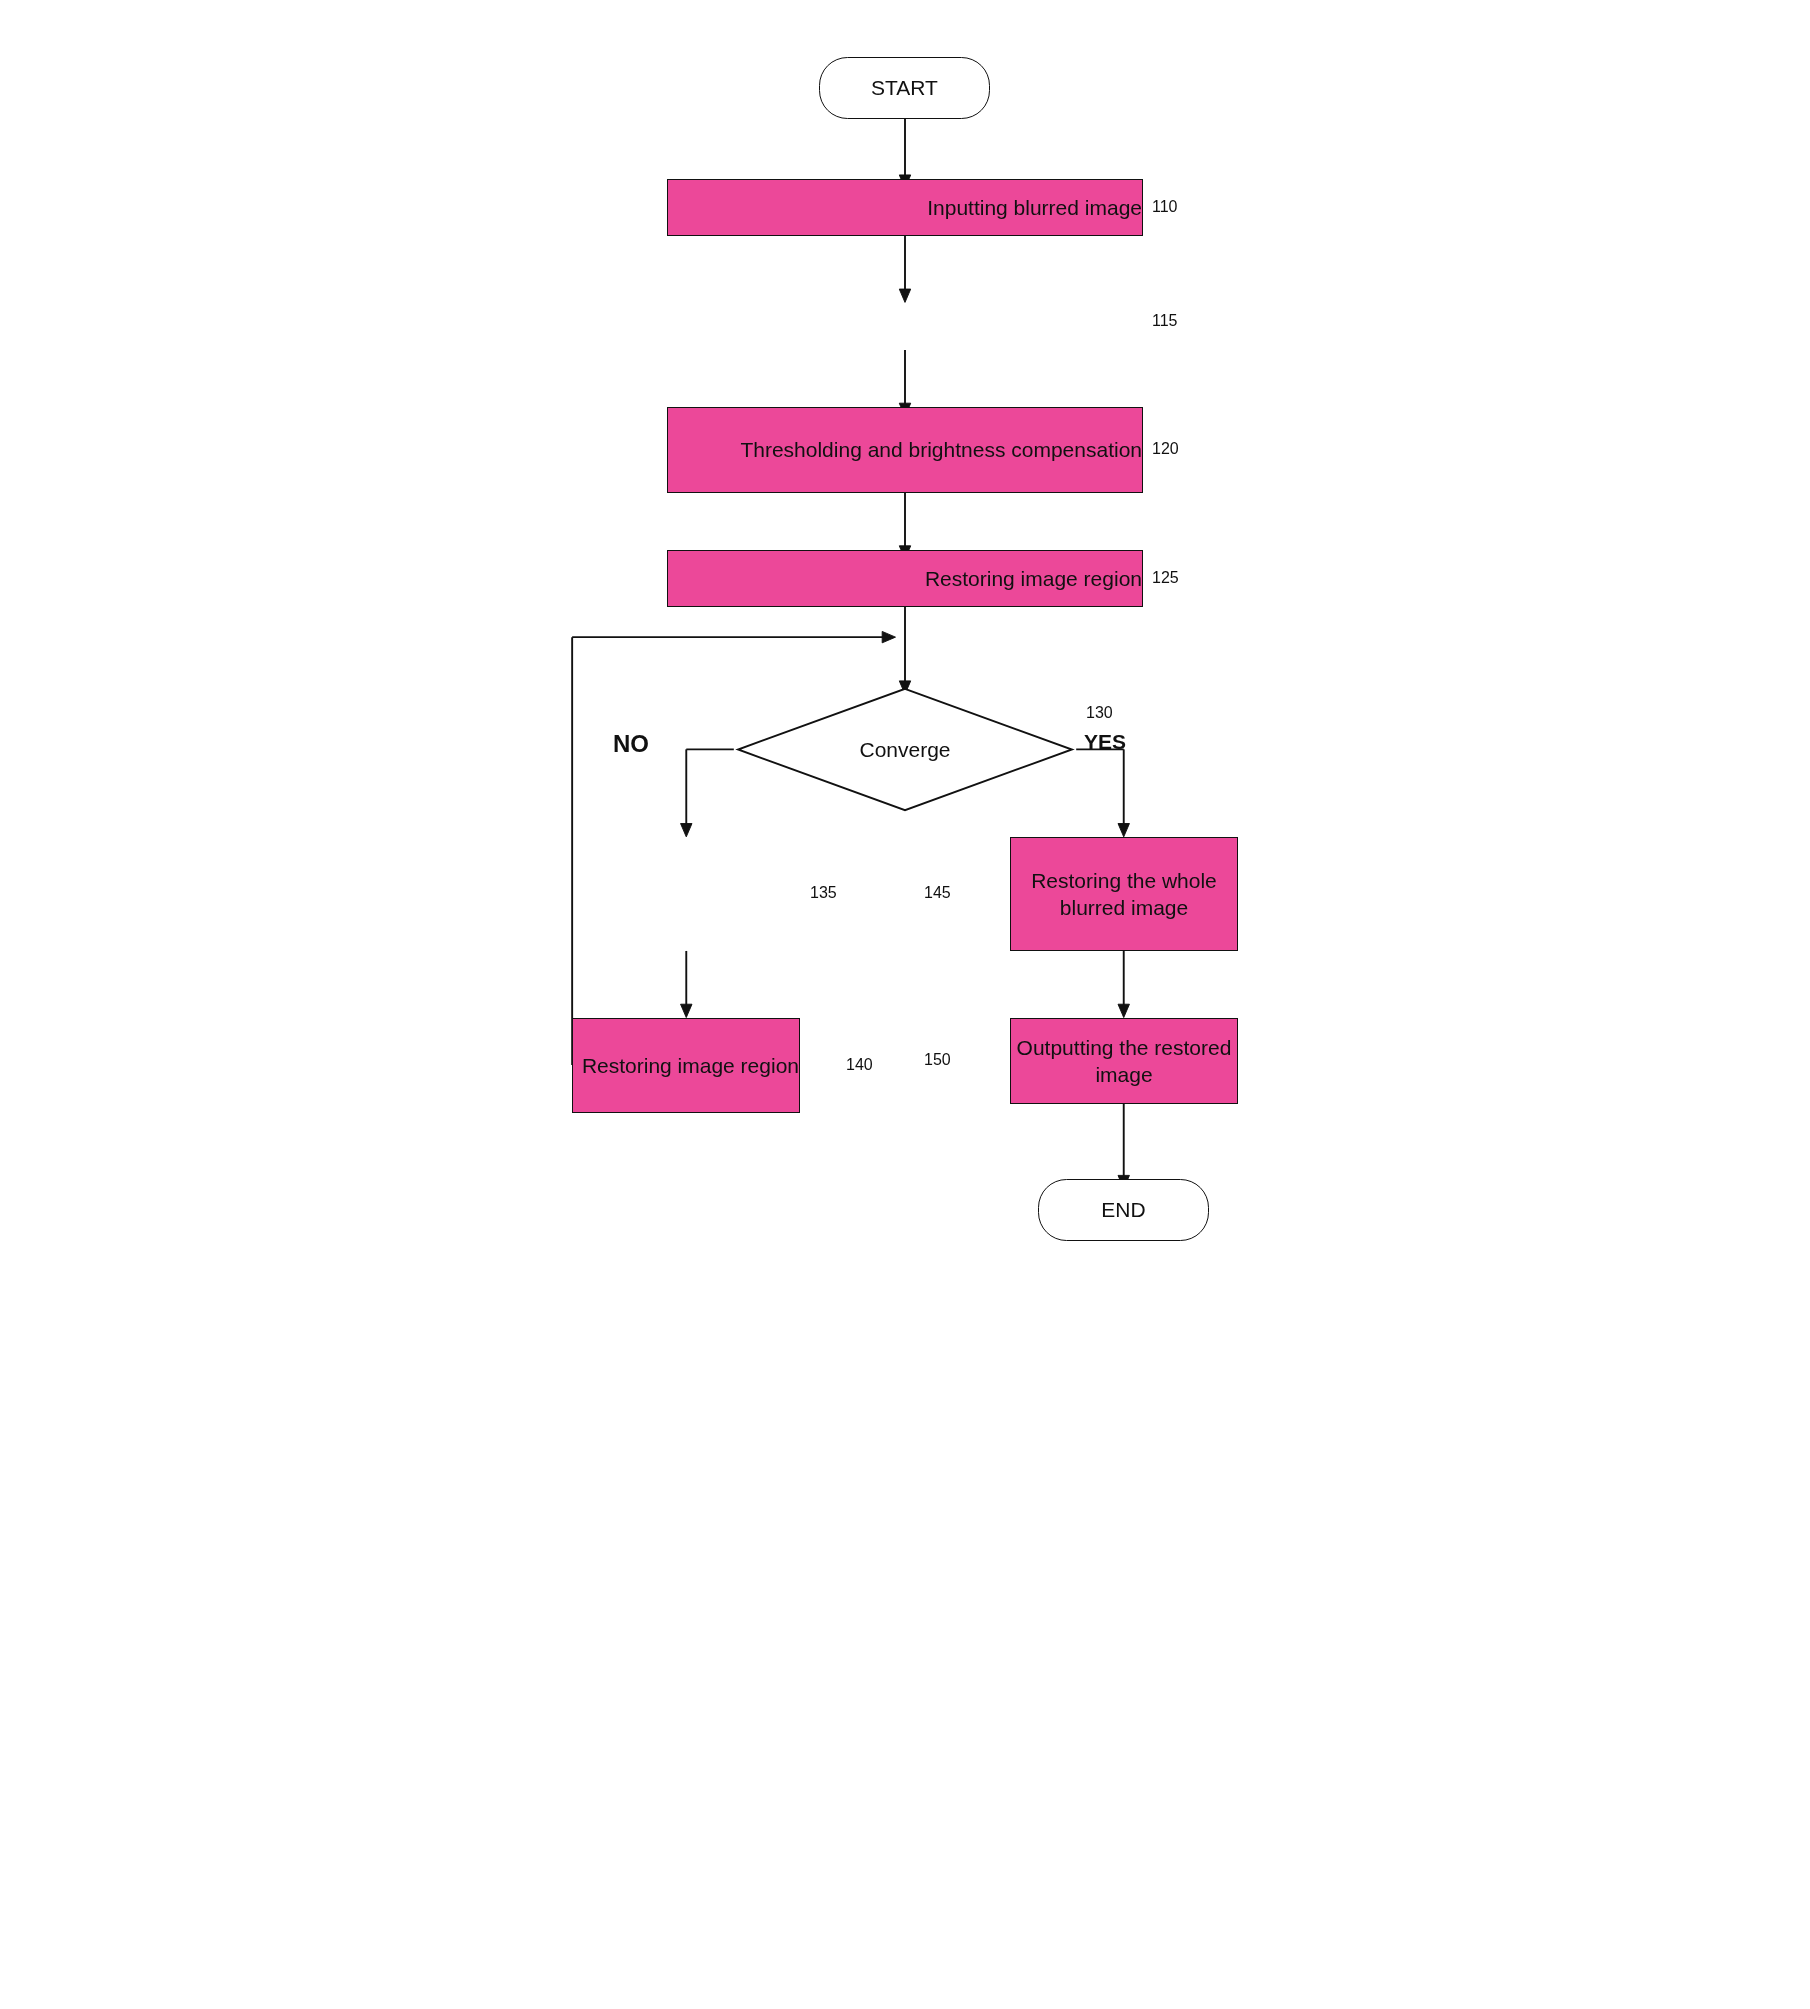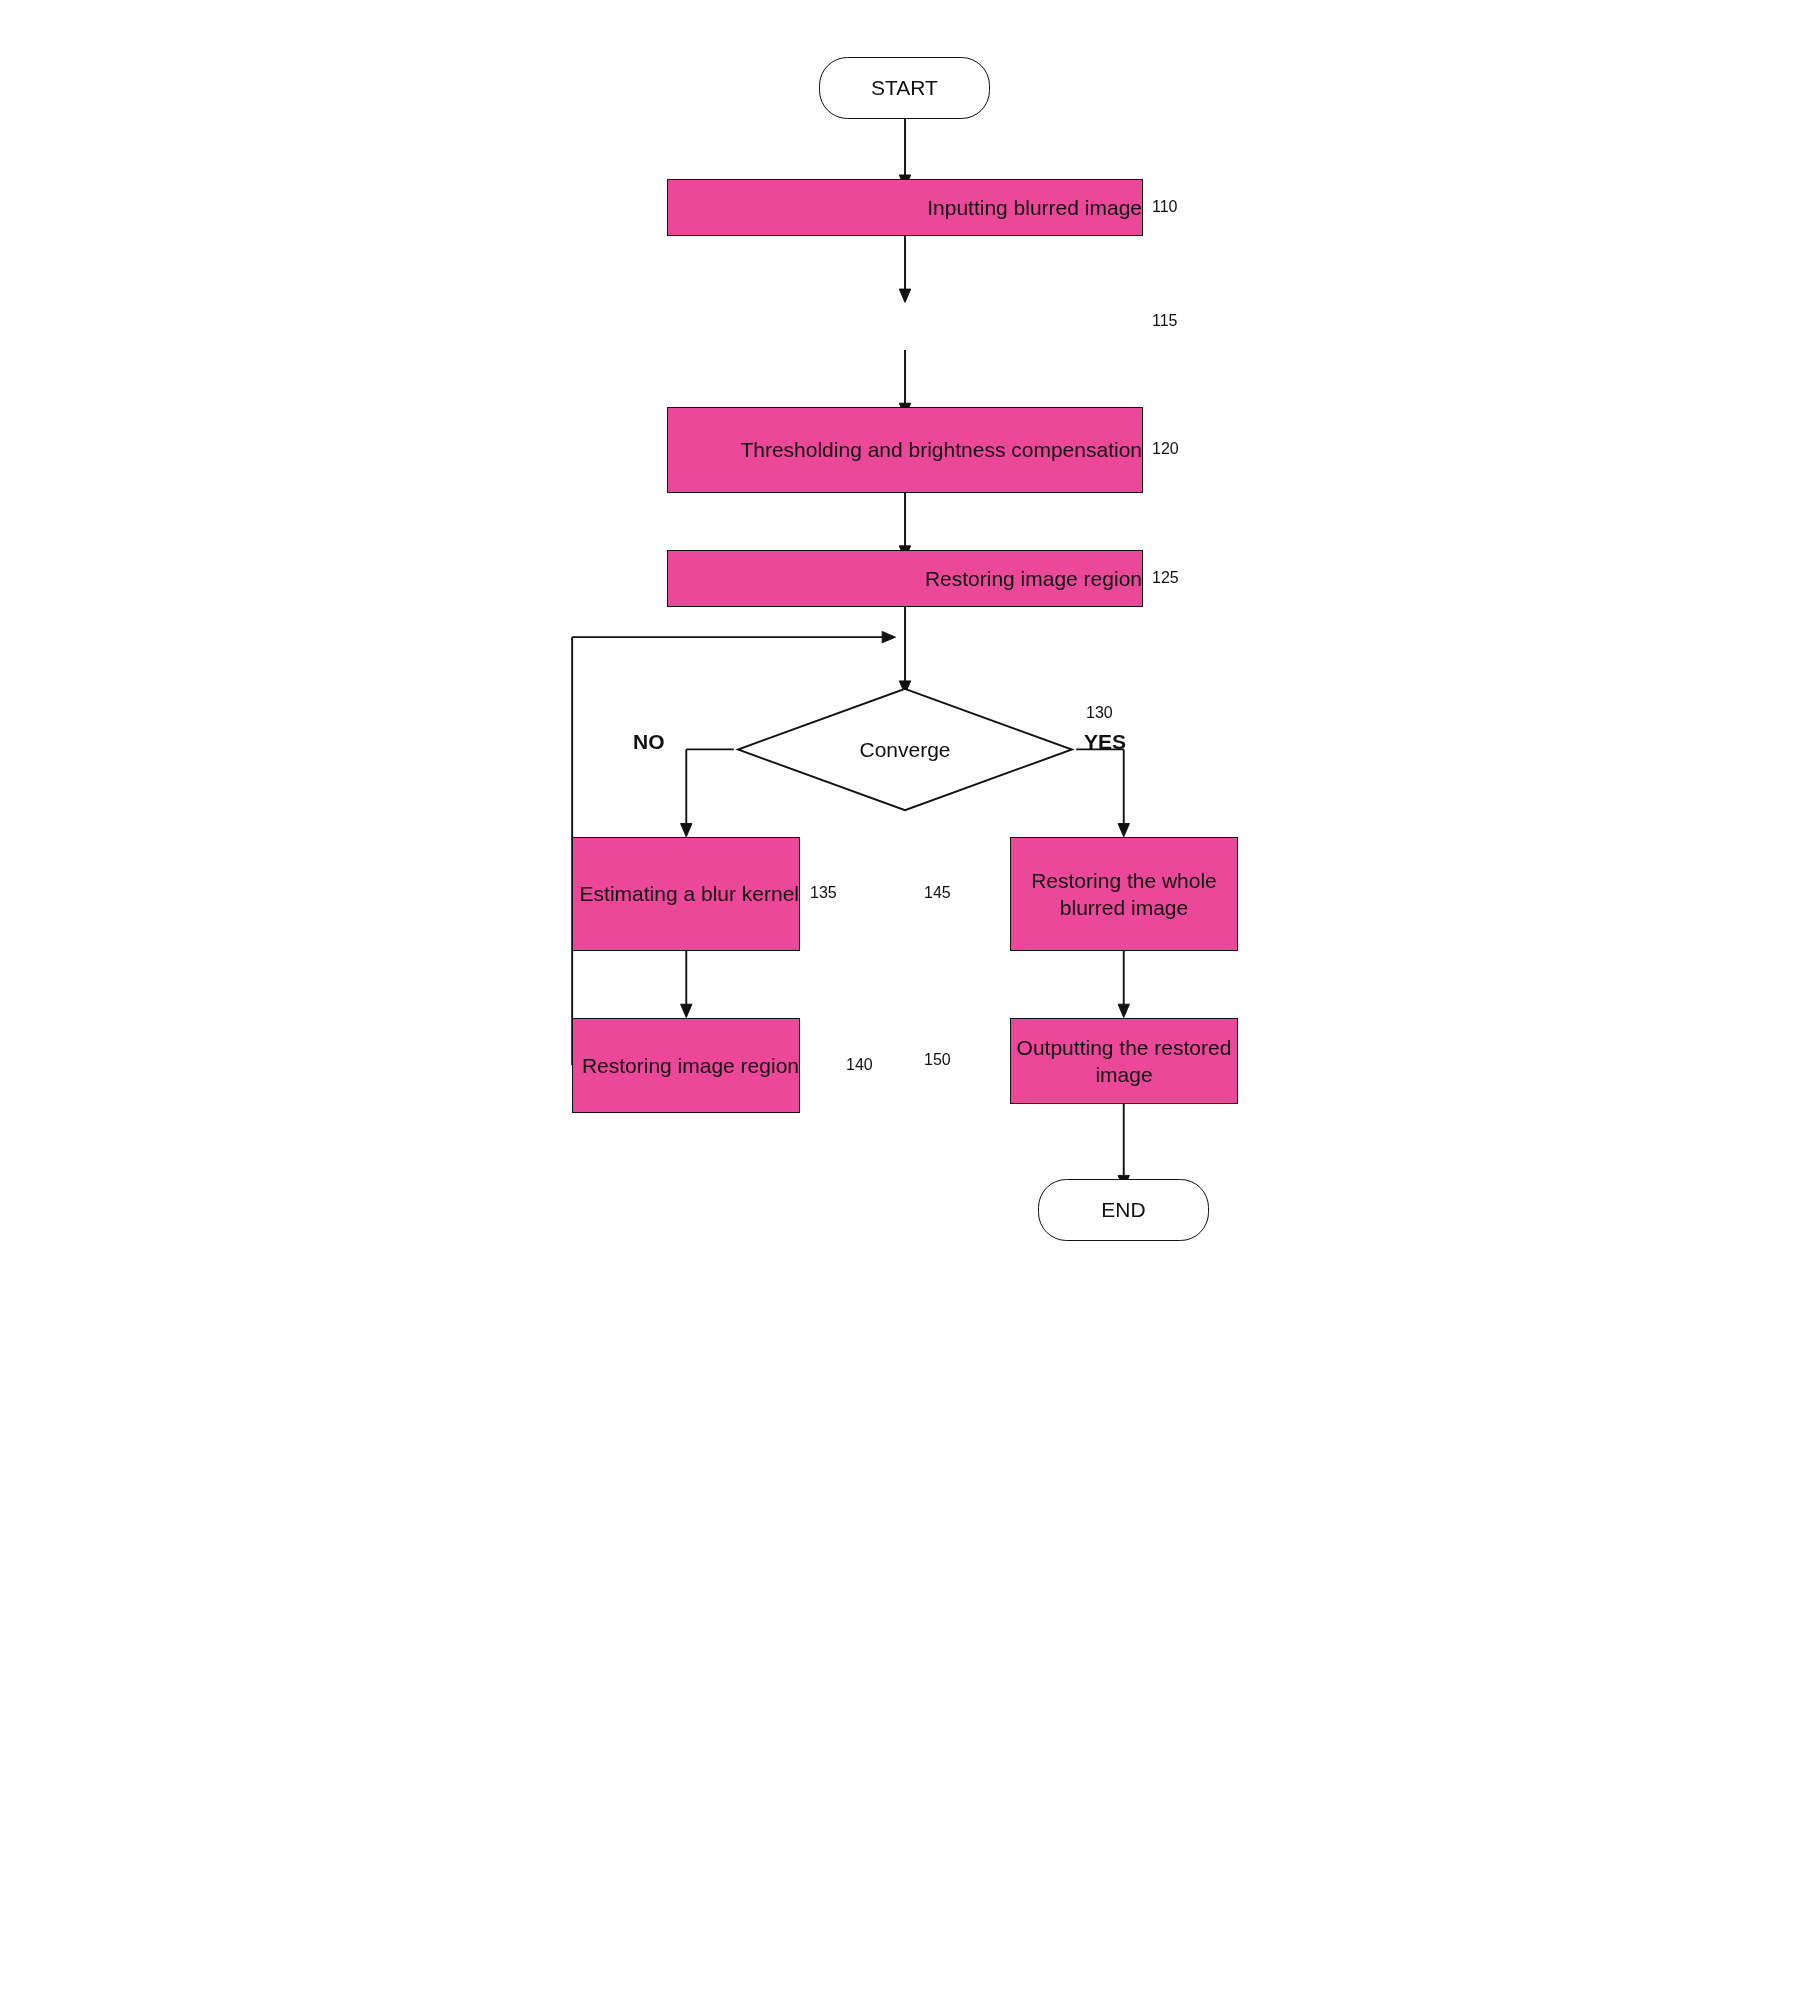--- a/index.html
+++ b/index.html
@@ -142,27 +142,24 @@
   <div class="node node-diamond" style="left:257px; top:647px; width:342px; height:129px;">
     <svg width="342" height="129" style="position:absolute;top:0;left:0;" viewBox="0 0 360 136">
       <polygon points="180,4 356,68 180,132 4,68" fill="white" stroke="#111" stroke-width="2"></polygon>
     </svg>
     <div class="diamond-inner" style="position:relative;z-index:1;">
       <span>Converge</span>
     </div>
   </div>
   <span class="label-ref" style="left:609px; top:666px;">130</span>
 
-  <span class="label-ref" style="left:156px; top:692px; font-size:21px; font-weight:bold;">NO</span>
+  <span class="label-ref" style="left:136px; top:692px; font-size:24px; font-weight:bold;">NO</span>
 
   <span class="label-ref" style="left:607px; top:692px; font-size:21px; font-weight:bold;">YES</span>
 
-  <div class="node node-rect" style="left:95px; top:799px; width:228px; height:114px;">
-    <span>Estimating a blur kernel</span>
-  </div>
   <span class="label-ref" style="left:333px; top:846px;">135</span>
 
   <div class="node node-rect" style="left:95px; top:980px; width:228px; height:95px;">
     <span>Restoring image region</span>
   </div>
   <span class="label-ref" style="left:333px; top:1018px;margin-left:36px;">140</span>
 
   <div class="node node-rect" style="left:533px; top:799px; width:228px; height:114px;">
     <span>Restoring the whole blurred image</span>
   </div>

